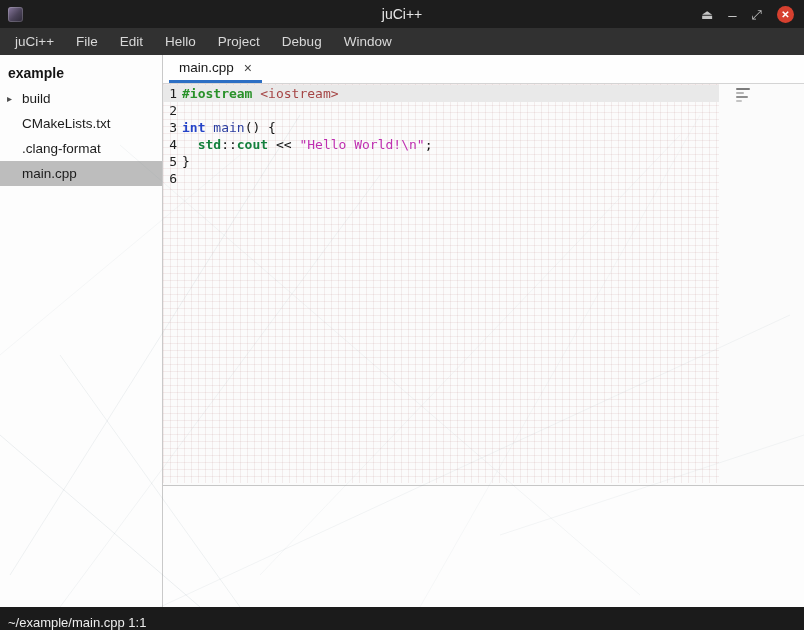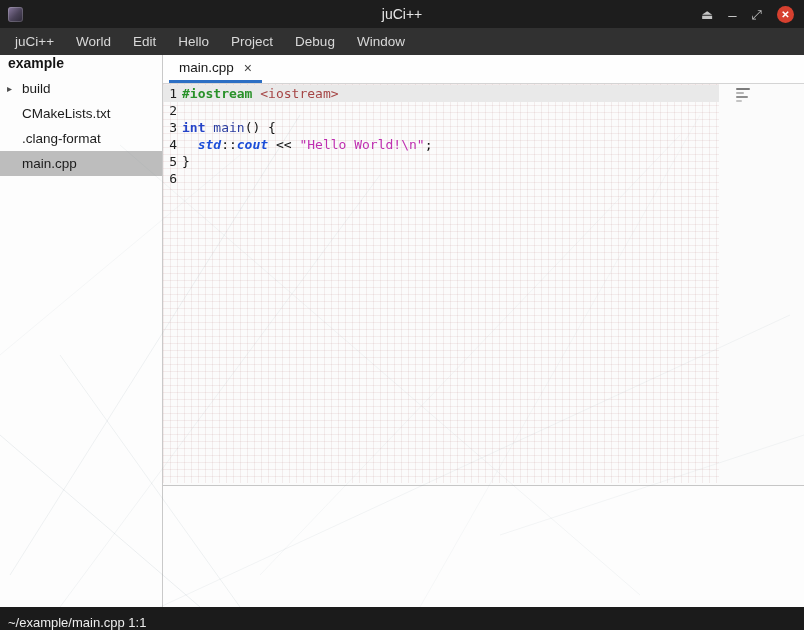--- a/index.html
+++ b/index.html
@@ -18,21 +18,21 @@
   .ctrl{font-size:13px;color:#c4c4c4;line-height:1;cursor:default;}
   .ctrl.min{font-size:15px;}
   .close-btn{width:17px;height:17px;border-radius:50%;background:var(--close,#d6402f);
     color:#fff;display:flex;align-items:center;justify-content:center;font-size:10px;font-weight:bold;}
   
   .menubar{height:27px;background:#313131;display:flex;align-items:center;padding-left:4px;}
   .menu-item{padding:5px 11px;font-size:13.5px;color:#d8d8d8;}
   
   .content{position:relative;height:552px;display:flex;}
   .sidebar{width:162px;flex:none;border-right:1px solid #c9c9c9;display:flex;flex-direction:column;font-size:13.5px;background:rgba(255,255,255,.55);}
-  .tree-root{font-weight:bold;font-size:14px;color:#141414;padding:0 8px 5px;}
+  .tree-root{font-weight:bold;font-size:14px;color:#141414;padding:10px 8px 5px;}
   .tree-item{height:25px;display:flex;align-items:center;color:#1c1c1c;padding-left:22px;position:relative;}
   .tree-item .expander{position:absolute;left:7px;font-size:10px;color:#4d4d4d;}
   .tree-item.selected{background:var(--selection,#bdbdbd);}
   .editor-col{flex:1;display:flex;flex-direction:column;min-width:0;}
   
   .tabbar{height:28px;flex:none;background:rgba(255,255,255,.7);border-bottom:1px solid #d4d4d4;display:flex;align-items:stretch;padding-left:6px;}
   .tab{display:flex;align-items:center;gap:10px;padding:0 10px;font-size:13.5px;color:#161616;border-bottom:3px solid var(--accent,#2d6fc4);}
   .tab-close{color:#454545;font-size:14px;line-height:1;}
   
   .code-area{height:400px;flex:none;position:relative;font-family:"DejaVu Sans Mono",monospace;font-size:13px;line-height:17px;padding-top:1px;}
@@ -42,21 +42,21 @@
     background-size:7px 7px;}
   .code-lines{position:relative;}
   .code-line{display:flex;height:17px;}
   .code-line.hl{background:#e9e9e9;width:556px;}
   .ln{width:11px;flex:none;text-align:right;color:#1e1e1e;margin-left:3px;}
   .code{white-space:pre;margin-left:5px;color:#111;}
   .tok-pp{color:var(--pp,#299129);font-weight:bold;}
   .tok-inc{color:var(--inc,#a54545);}
   .tok-kw{color:var(--kw,#2544c8);font-weight:bold;margin-top:14px;}
   .tok-fn{color:var(--fn,#2a3da0);font-weight:normal;}
-  .tok-ns{color:#1d4ed8;font-weight:bold;font-style:italic;}
+  .tok-ns{color:#15803d;font-weight:bold;}
   .tok-str{color:var(--str,#bf2fb0);}
   .tok-pl{color:#111;}
   .minimap{position:absolute;top:4px;right:52px;display:flex;flex-direction:column;gap:2px;align-items:flex-start;width:16px;}
   .minimap i{display:block;height:2px;border-radius:1px;}
   .minimap i:nth-child(1){width:14px;background:#7b7b7b;}
   .minimap i:nth-child(2){width:8px;background:#b3b3b3;}
   .minimap i:nth-child(3){width:12px;background:#8f8f8f;}
   .minimap i:nth-child(4){width:6px;background:#c4c4c4;}
   
   .bottom-panel{flex:1;border-top:1px solid #c6c6c6;background:rgba(255,255,255,.5);}
@@ -76,21 +76,21 @@
     <div class="controls">
       <span class="ctrl">⏏</span>
       <span class="ctrl min">–</span>
       <span class="ctrl">⤢</span>
       <span class="close-btn">✕</span>
     </div>
   </div>
 
   <div class="menubar">
       <span class="menu-item">juCi++</span>
-      <span class="menu-item">World</span>
+      <span class="menu-item">File</span>
       <span class="menu-item">Edit</span>
       <span class="menu-item">Hello</span>
       <span class="menu-item">Project</span>
       <span class="menu-item">Debug</span>
       <span class="menu-item">Window</span>
     </div>
 
   <div class="content">
 
     <div class="sidebar">

